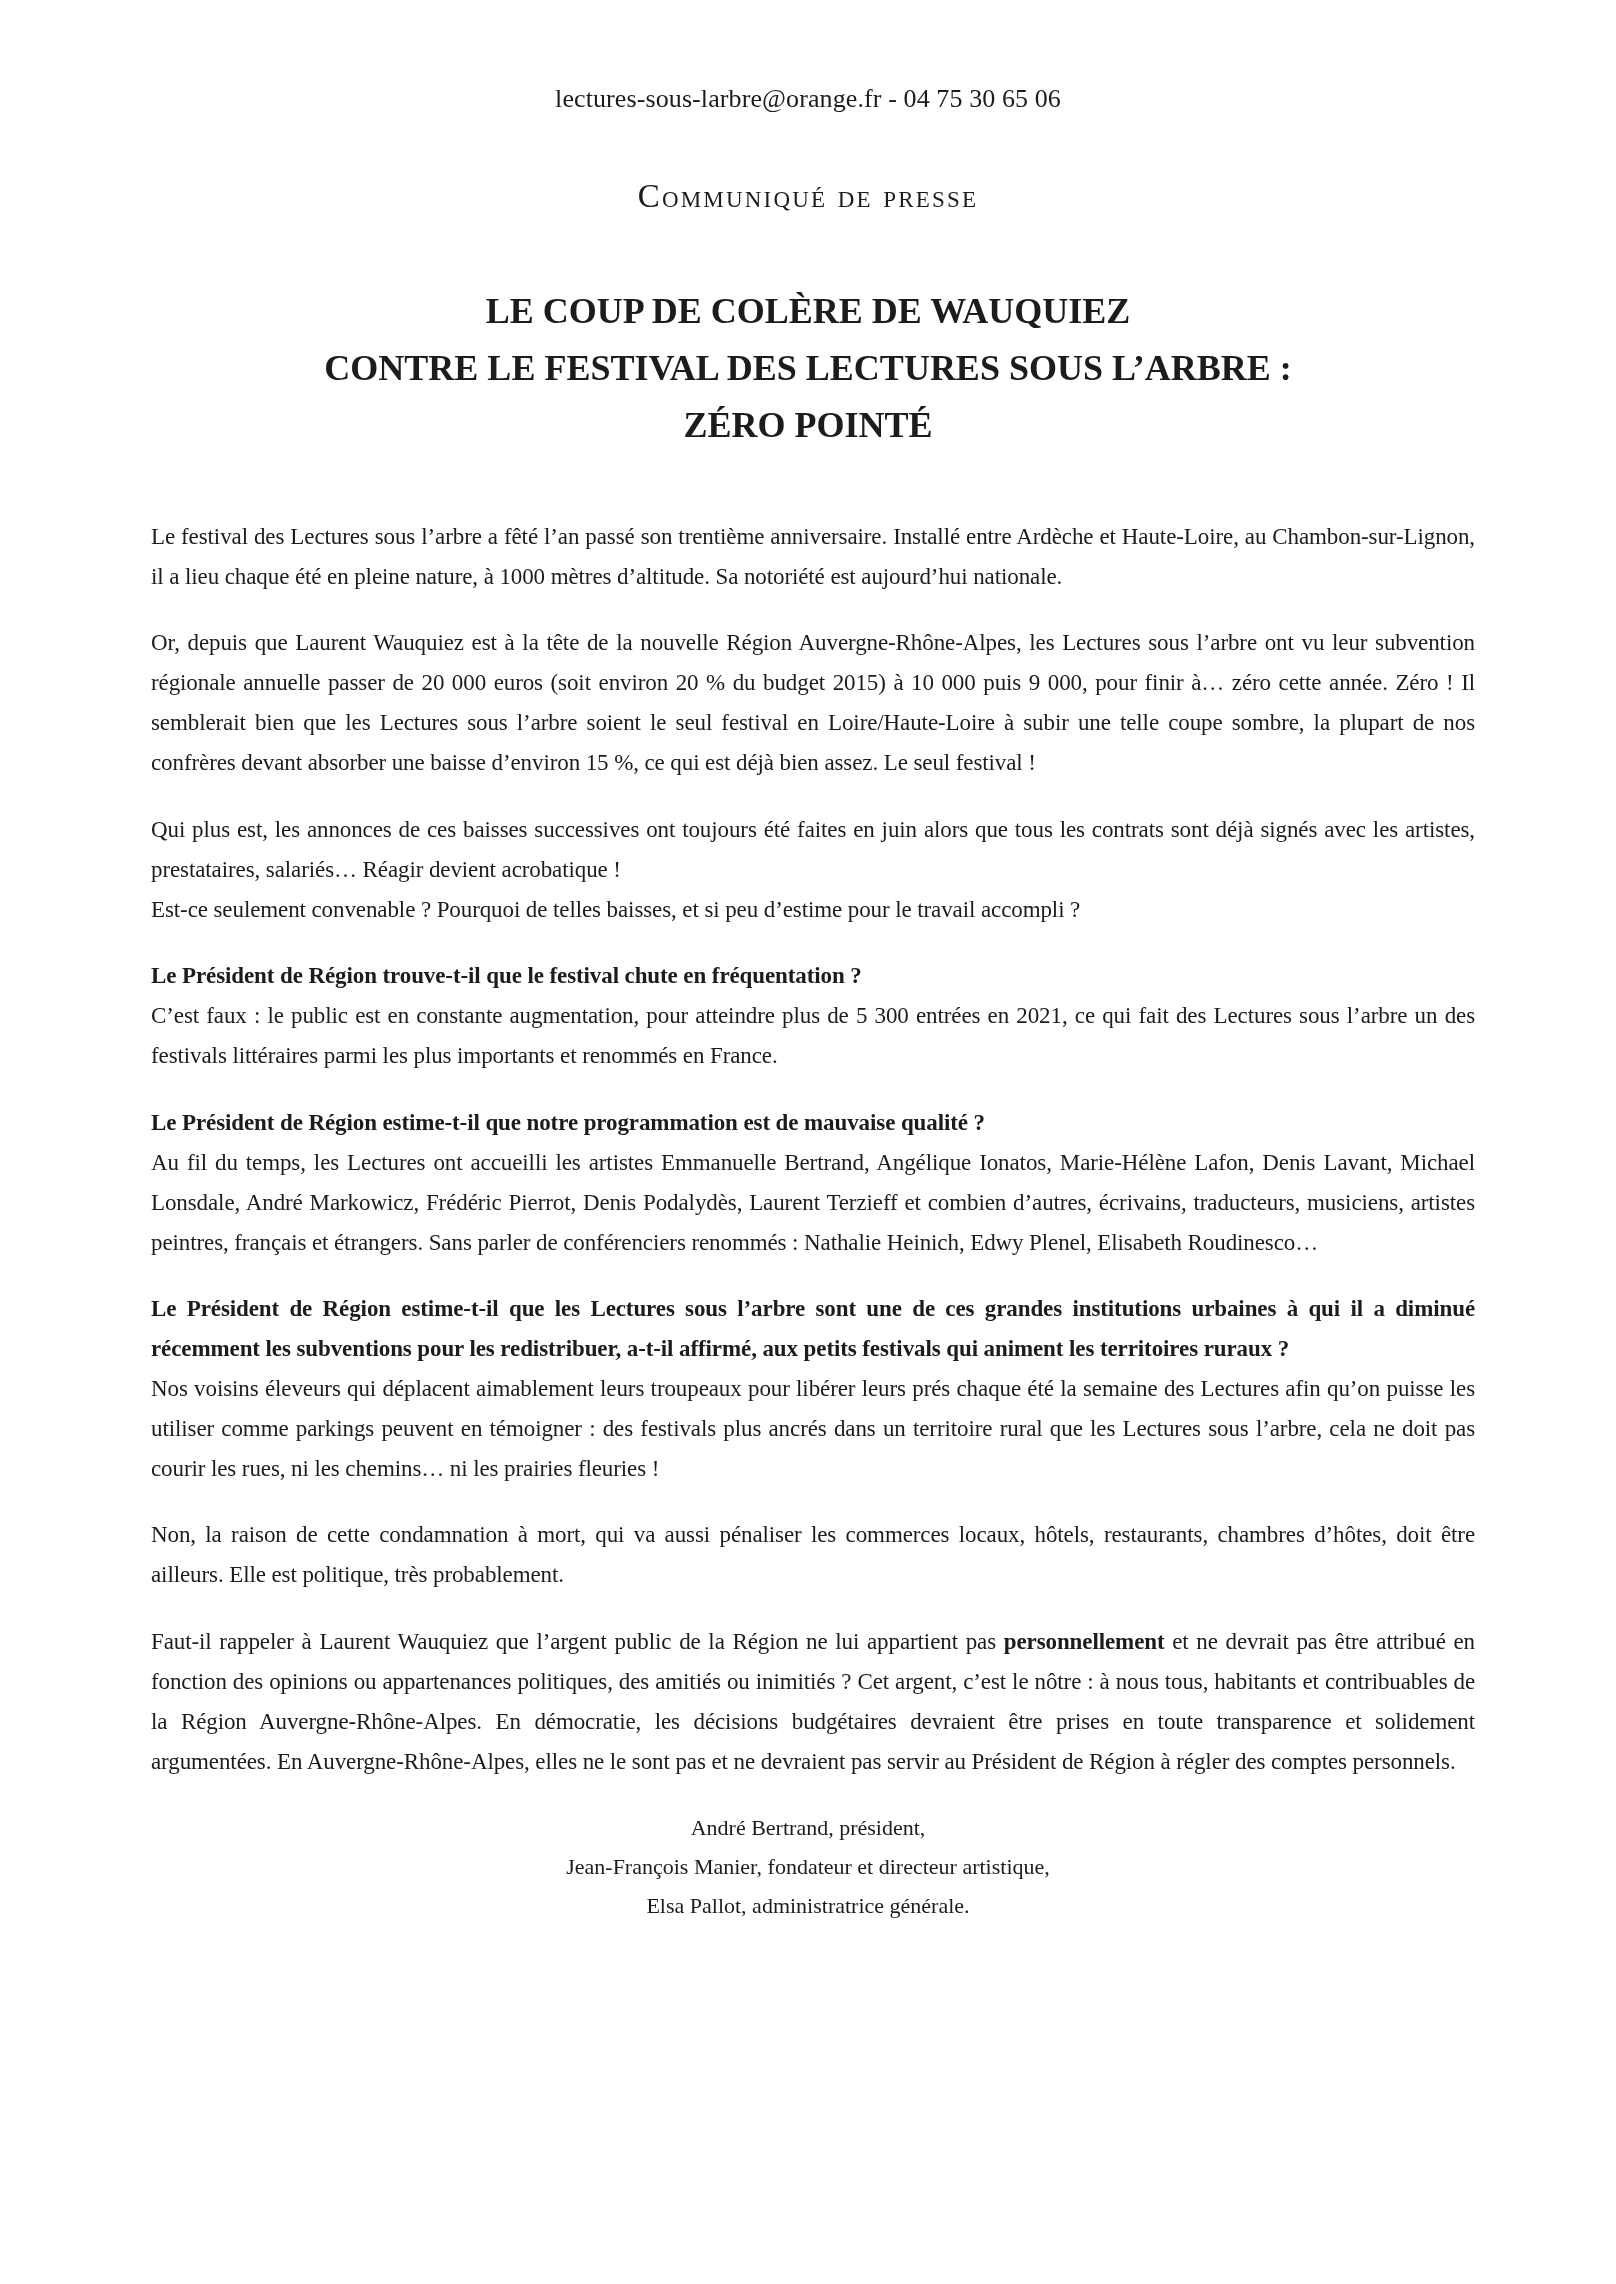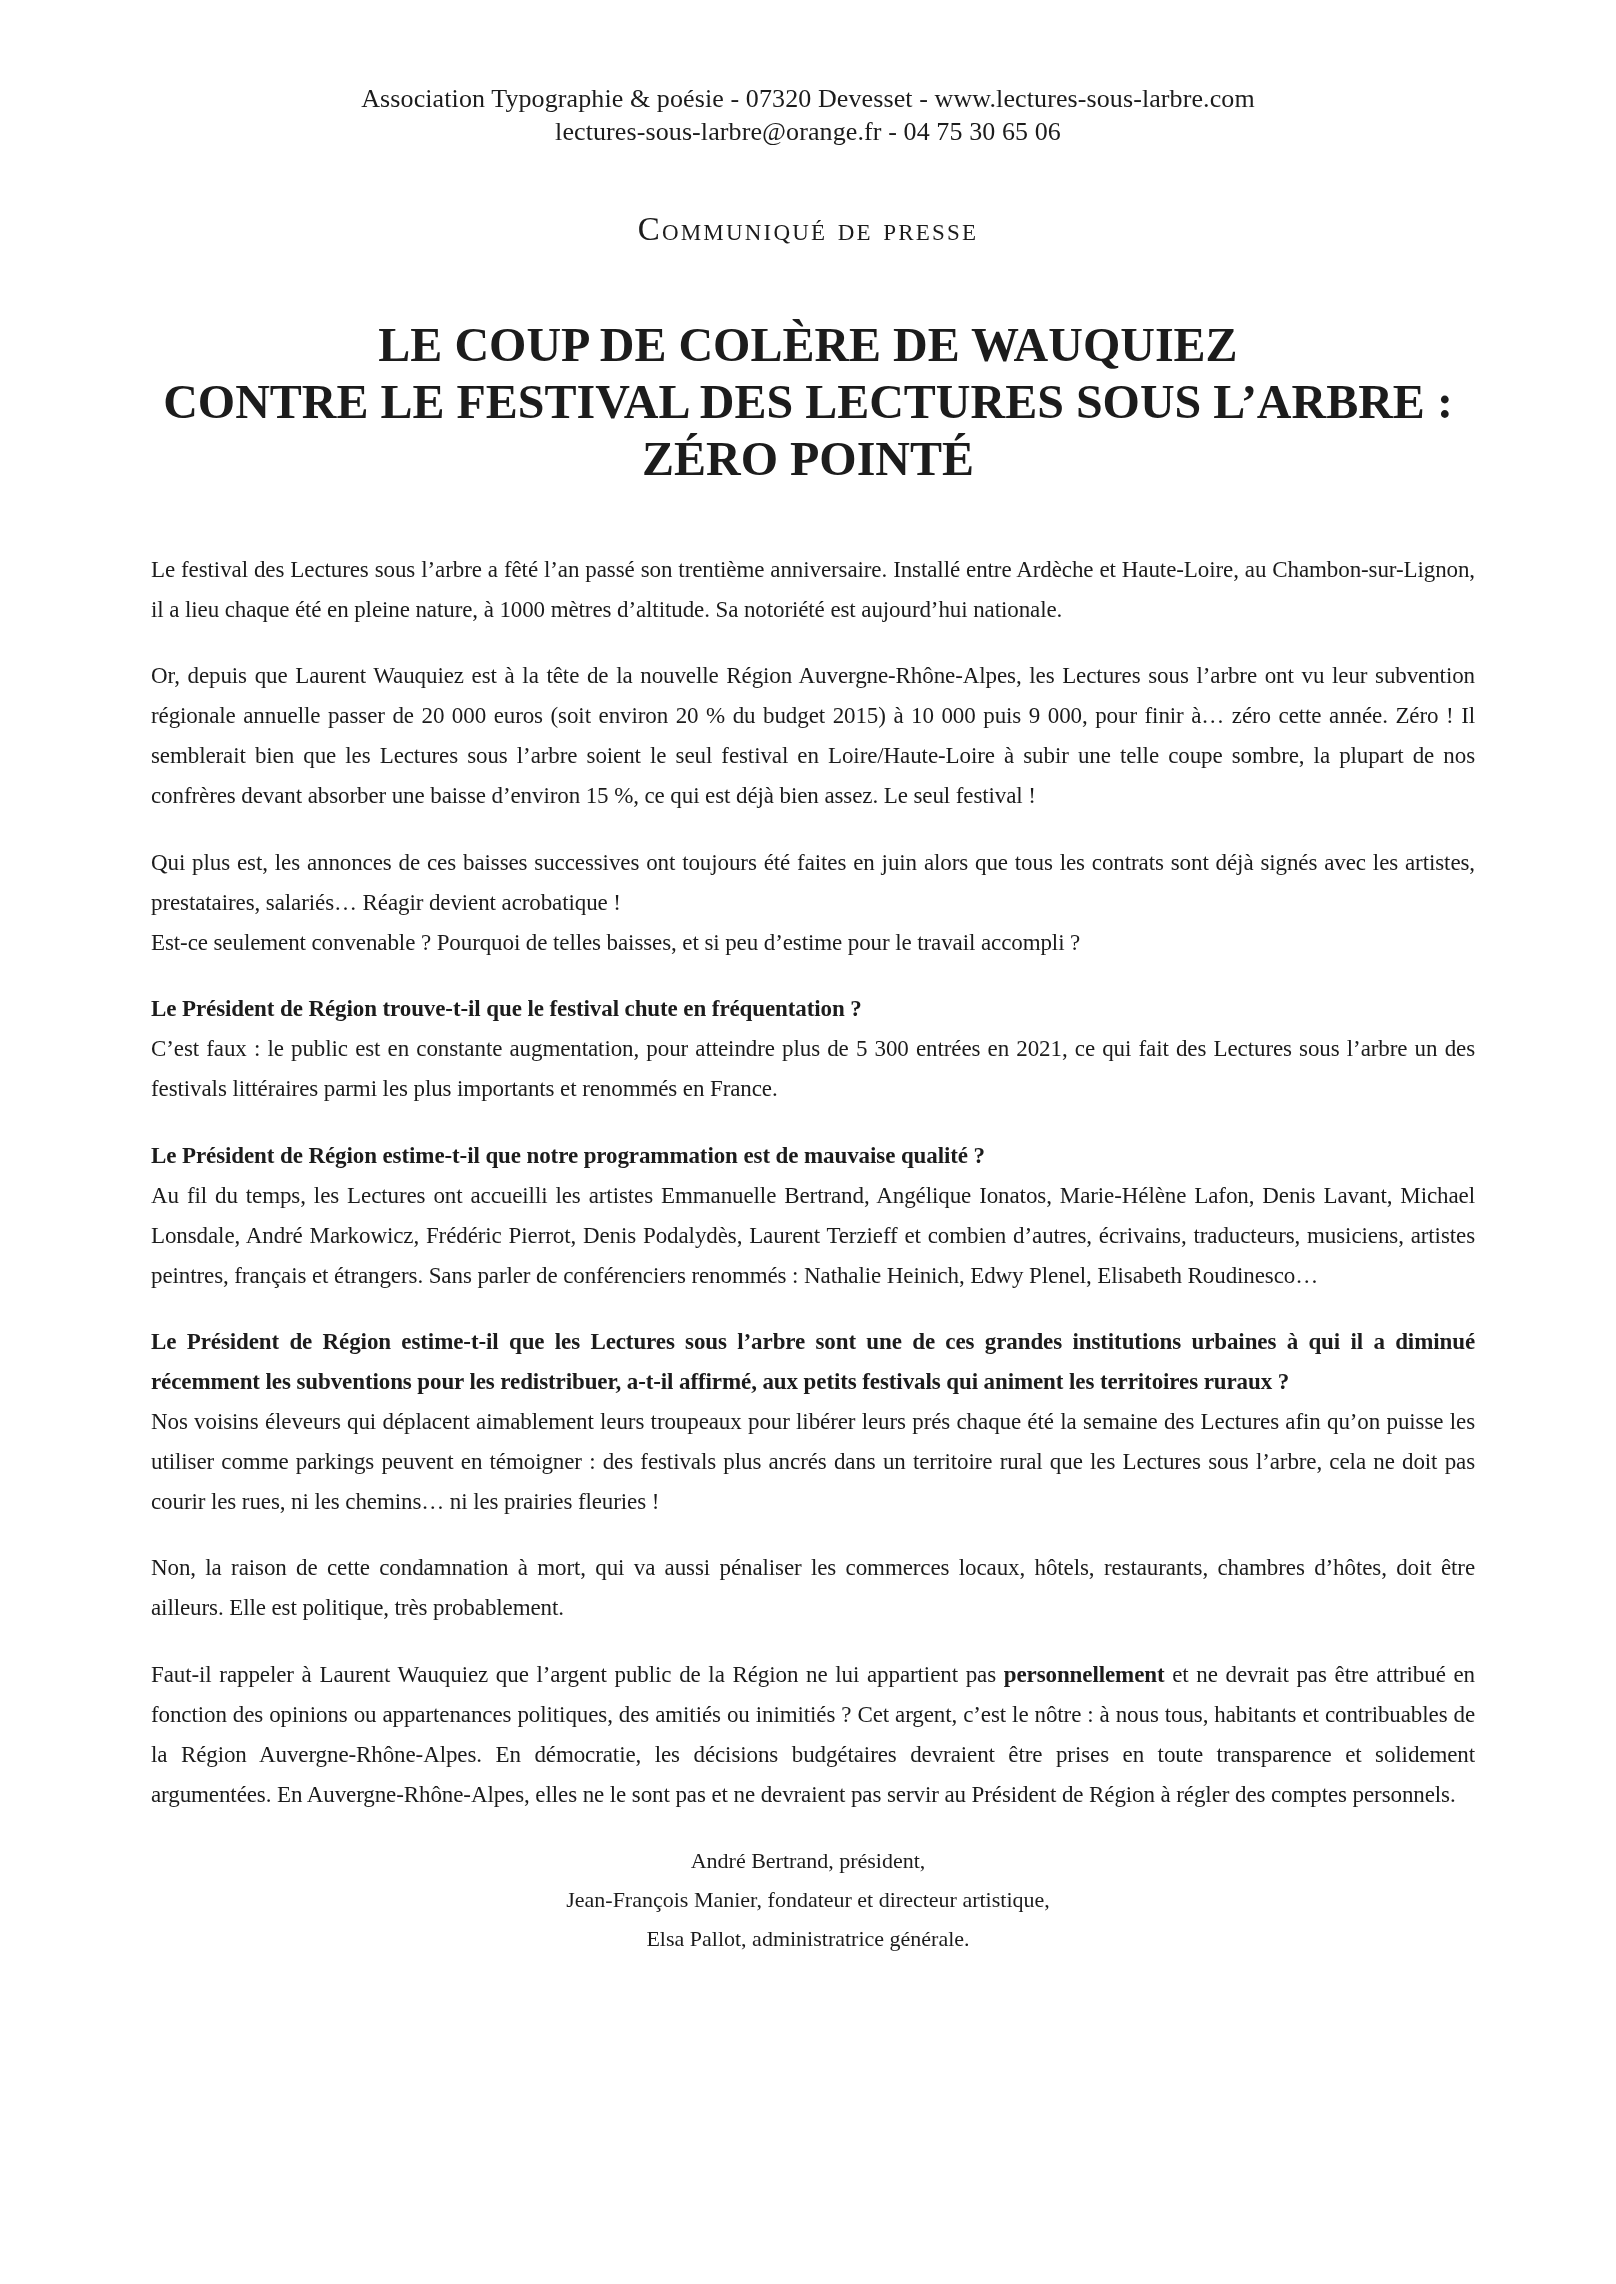--- a/index.html
+++ b/index.html
@@ -28,21 +28,21 @@
   .kicker {
     margin-top: 63px;
     text-align: center;
     font-variant: small-caps;
     font-size: 33px;
     letter-spacing: 2.2px;
   }
   .title {
     margin: 68px 88px 0;
     text-align: center;
-    font-size: 48px;
+    font-size: 36px;
     line-height: 57px;
     font-weight: 700;
     letter-spacing: 0px;
   }
   .title .title-line { display: block; }
   .content {
     margin: 63px 141px 0 151px;
     font-size: 23px;
     line-height: 40px;
     letter-spacing: -0.1px;
@@ -59,21 +59,20 @@
     font-size: 22px;
     line-height: 39px;
   }
 </style>
 </head>
 <body>
 
 <div class="page">
 
   <div class="doc-header">
-    <div class="doc-header-line">Association Typographie &amp; poésie - 07320 Devesset - www.lectures-sous-larbre.com</div>
     <div class="doc-header-line">lectures-sous-larbre@orange.fr - 04&nbsp;75&nbsp;30&nbsp;65&nbsp;06</div>
   </div>
 
   <div class="kicker">Communiqué de presse</div>
 
   <h1 class="title">
     <span class="title-line">LE COUP DE COLÈRE DE WAUQUIEZ</span>
     <span class="title-line">CONTRE LE FESTIVAL DES LECTURES SOUS L’ARBRE&nbsp;:</span>
     <span class="title-line">ZÉRO POINTÉ</span>
   </h1>

